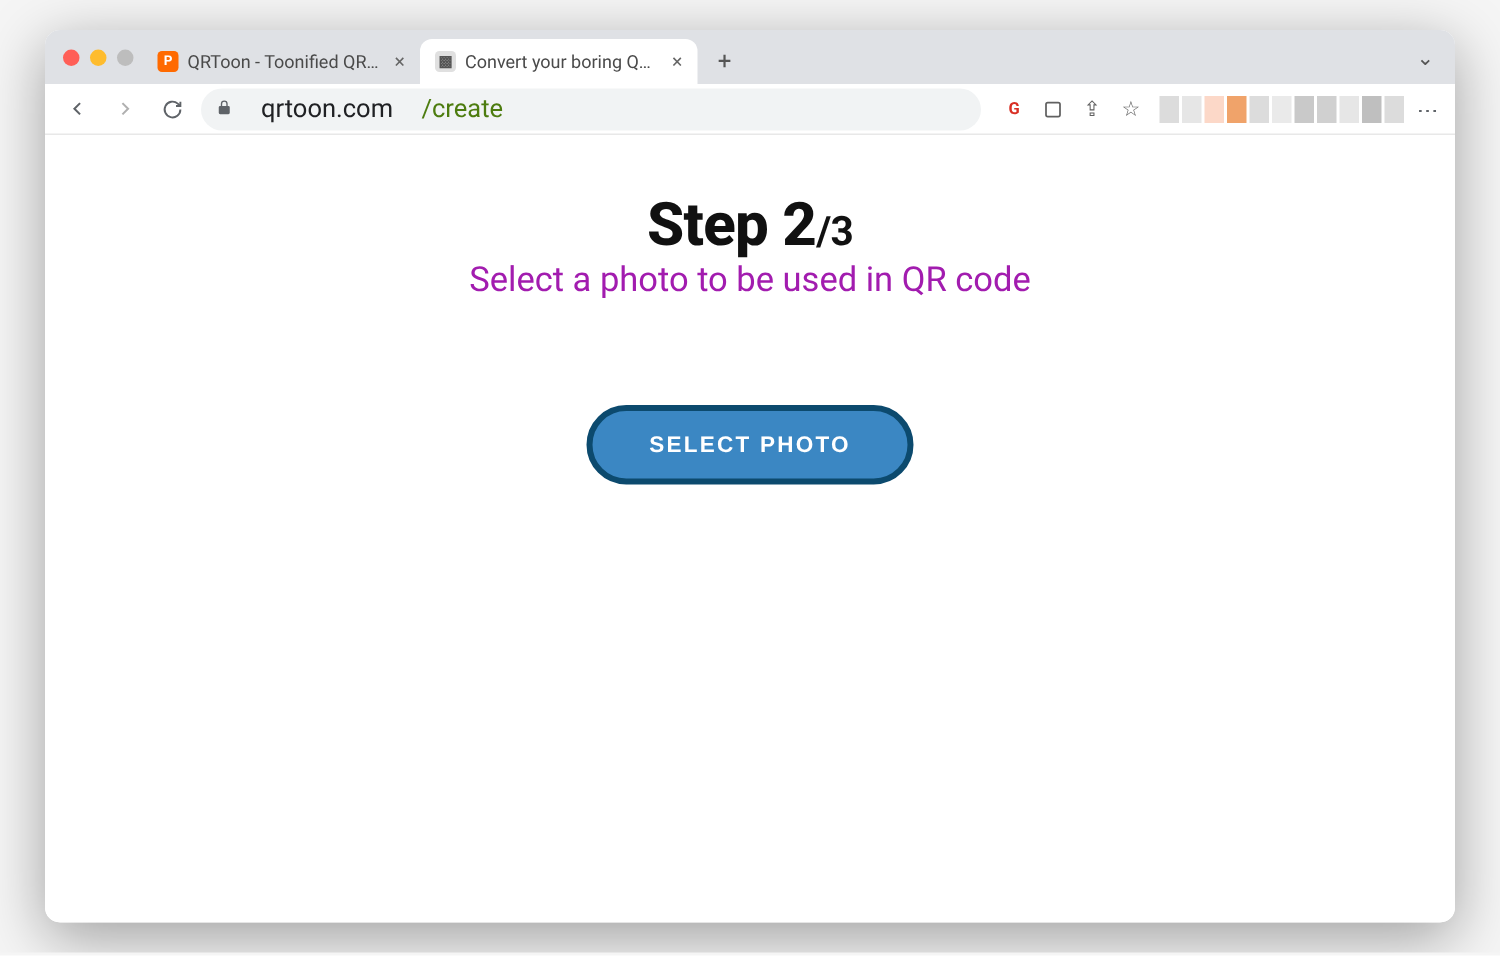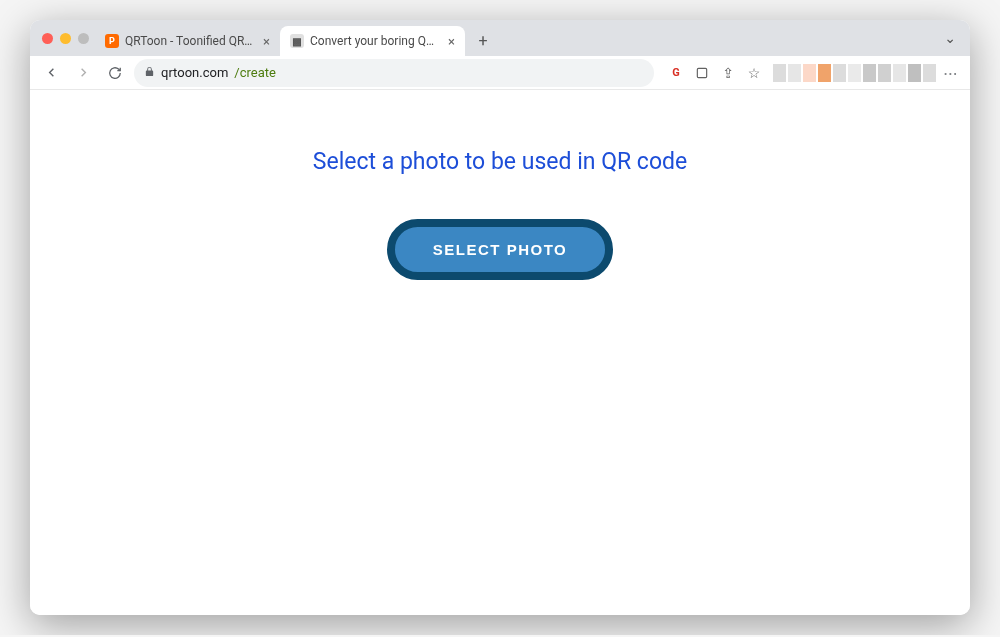--- a/index.html
+++ b/index.html
@@ -94,23 +94,23 @@
     }
     .nav-btn.disabled { color: #b0b0b0; }
     .address-bar {
       flex: 1;
       height: 28px;
       background: #f1f3f4;
       border-radius: 14px;
       display: flex;
       align-items: center;
       padding: 0 10px;
-      font-size: 13px;
+      font-size: 17px;
       color: #5f6368;
-      gap: 6px;
+      gap: 19px;
       max-width: 520px;
     }
     .lock-icon { font-size: 11px; color: #5f6368; }
     .url-text { color: #202124; }
     .url-path { color: #4d7c0f; }
     .toolbar-right {
       display: flex; align-items: center; gap: 4px; margin-left: auto;
     }
     .toolbar-icon {
       width: 22px; height: 22px; display: flex; align-items: center; justify-content: center;
@@ -147,34 +147,34 @@
       font-size: 40px;
       font-weight: 800;
       color: #111;
       letter-spacing: -0.5px;
     }
     .step-title .fraction {
       font-size: 27px;
       font-weight: 700;
     }
     .step-subtitle {
-      margin-top: 22px;
+      margin-top: 0;
       font-size: 23px;
-      color: #1d4ed8;
+      color: #a21caf;
       font-weight: 400;
     }
     .select-btn {
-      margin-top: 44px;
+      margin-top: 70px;
       padding: 14px 38px;
       background: #3b87c3;
       color: #ffffff;
       font-size: 15px;
       font-weight: 700;
       letter-spacing: 1.5px;
-      border: 8px solid #0c4a6e;
+      border: 4px solid #0c4a6e;
       border-radius: 999px;
       cursor: pointer;
     }
   </style>
 </head>
 <body>
 
 <div class="browser-window">
 
   <div class="tab-strip">
@@ -249,17 +249,20 @@
         <div class="px7"></div>
         <div class="px4"></div>
         <div class="px8"></div>
         <div class="px3"></div>
       </div>
       <div class="toolbar-icon menu-dots">⋮</div>
     </div>
   </div>
 
   <div class="content">
+    <h1 class="step-title">
+      <span>Step </span><span>2</span><span class="fraction">/3</span>
+    </h1>
     <div class="step-subtitle">Select a photo to be used in QR code</div>
     <button class="select-btn">SELECT PHOTO</button>
   </div>
 
 </div>
 
 </body></html>

